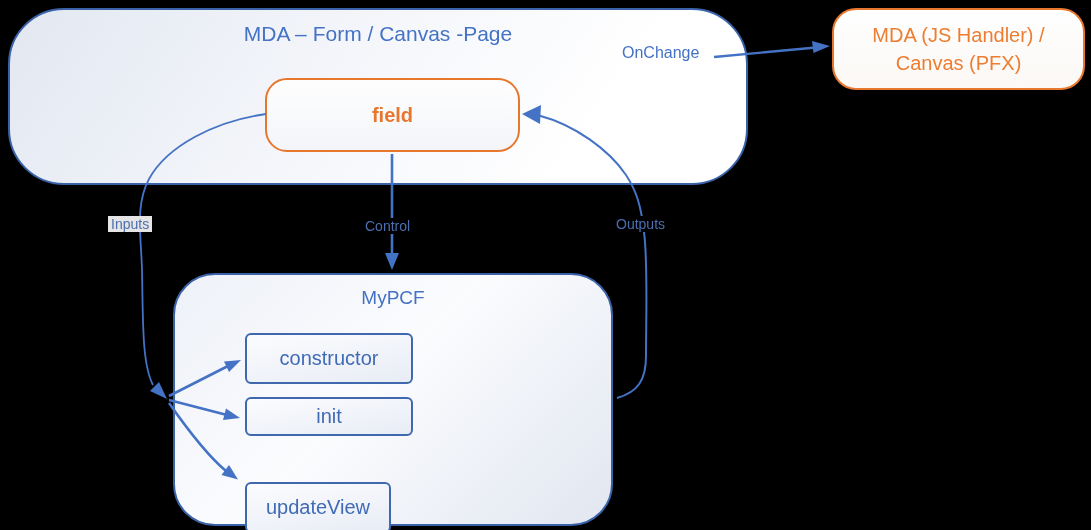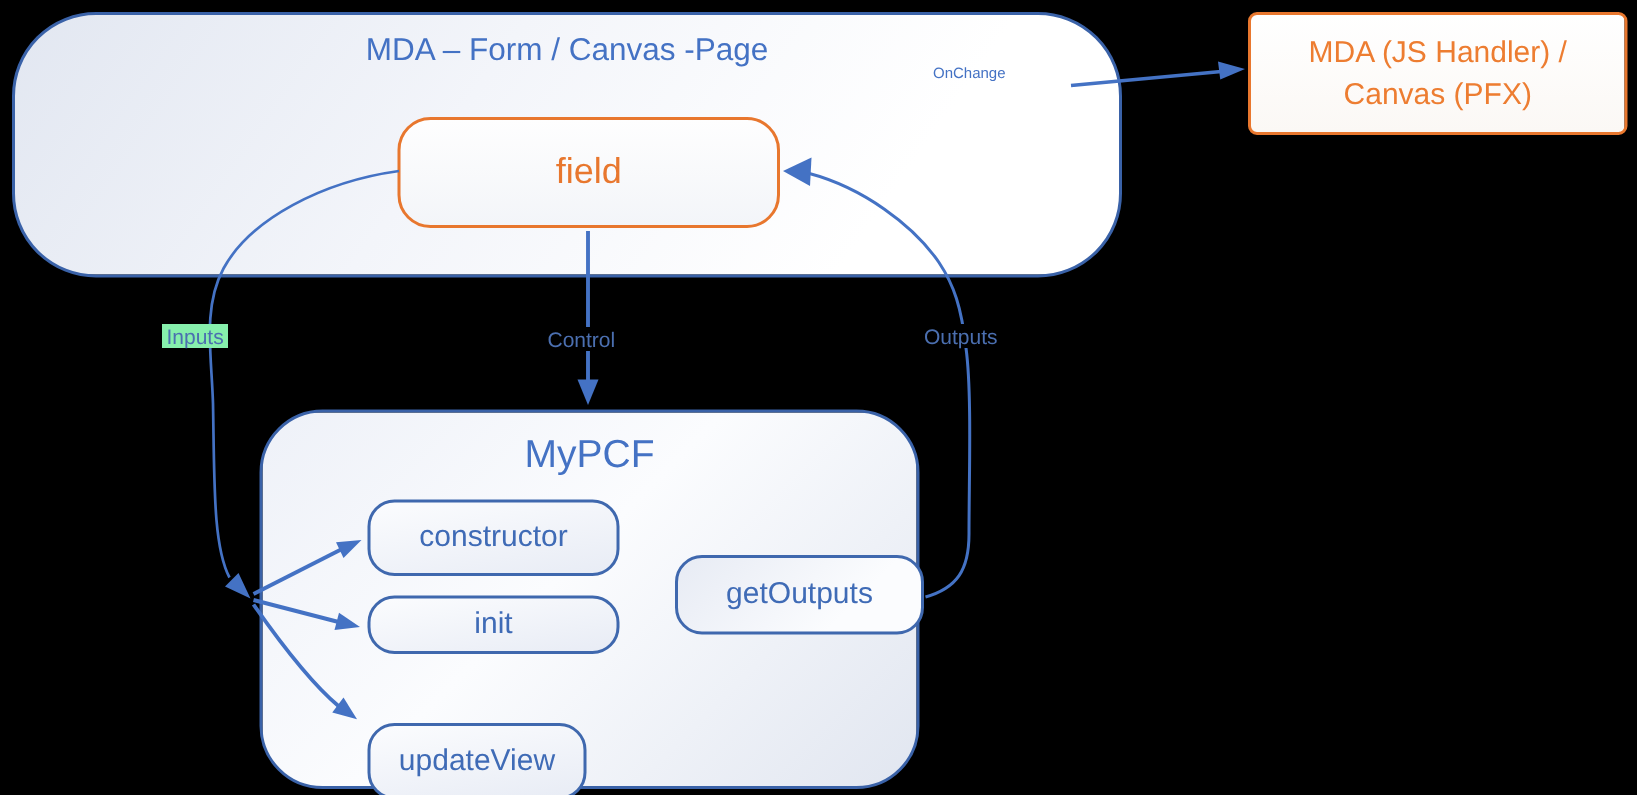--- a/index.html
+++ b/index.html
@@ -35,51 +35,51 @@
   }
   
   .field-box {
     left: 265px; top: 78px; width: 255px; height: 74px;
     border: 2.5px solid #e8772e;
     border-radius: 22px;
     background: linear-gradient(180deg, #fefefe 0%, #f3f5f9 100%);
     display: flex; align-items: center; justify-content: center;
     z-index: 2;
   }
-  .field-label { font-size: 24px; color: #e8772e; }
+  .field-label { font-size: 20px; color: #e8772e; font-weight: bold; }
   
   .handler-box {
     left: 832px; top: 8px; width: 253px; height: 82px;
     border: 2.5px solid #e8772e;
-    border-radius: 6px;
+    border-radius: 24px;
     background: linear-gradient(180deg, #ffffff 0%, #fbf8f5 100%);
     display: flex; flex-direction: column;
     align-items: center; justify-content: center;
     z-index: 2;
   }
   .handler-line { font-size: 20px; line-height: 28px; color: #ed7d31; white-space: nowrap; }
   
   .pcf-box {
     left: 173px; top: 273px; width: 440px; height: 253px;
     border: 2px solid #3a62a8;
     border-radius: 42px;
     background: linear-gradient(135deg, #eef1f8 0%, #fbfcfe 45%, #e1e6f0 100%);
     z-index: 1;
   }
   .pcf-title {
     position: absolute;
     left: 0; right: 0; top: 12px;
     text-align: center;
-    font-size: 26px;
+    font-size: 19px;
     color: #4472c4;
   }
   
   .method-box {
     border: 2px solid #3f68ae;
-    border-radius: 18px;
+    border-radius: 6px;
     background: linear-gradient(170deg, #fbfcfe 0%, #e8ecf5 100%);
     display: flex; align-items: center; justify-content: center;
     z-index: 3;
     text-align: center;
   }
   .method-label { font-size: 20px; color: #3f6bb6; }
   .constructor-box { left: 245px; top: 333px; width: 168px; height: 51px; }
   .init-box        { left: 245px; top: 397px; width: 168px; height: 39px; }
   .updateview-box  { left: 245px; top: 482px; width: 146px; height: 51px; }
   .getoutputs-box  { left: 450px; top: 370px; width: 166px; height: 53px;
@@ -94,26 +94,26 @@
   
   .conn-label {
     position: absolute;
     font-size: 14px;
     color: #4b6fb0;
     z-index: 5;
     white-space: nowrap;
   }
   .lbl-onchange {
     left: 622px; top: 44px;
-    font-size: 10px;
+    font-size: 16px;
     color: #4472c4;
     background: transparent;
   }
   .lbl-control { left: 362px; top: 206px; background: #000000; padding: 0 3px; margin-top: 12px; }
-  .lbl-inputs  { left: 108px; top: 216px; background: #86efac; padding: 0 3px; }
+  .lbl-inputs  { left: 108px; top: 216px; background: #e5e5e5; padding: 0 3px; }
   .lbl-outputs { left: 613px; top: 216px; background: #000000; padding: 0 3px; }
 </style>
 </head>
 <body>
 
 <div id="diagram">
 
   <div class="box outer-box">
     <div class="outer-title">MDA – Form / Canvas -Page</div>
   </div>
@@ -132,23 +132,20 @@
   </div>
 
   <div class="box method-box constructor-box">
     <span class="method-label">constructor</span>
   </div>
   <div class="box method-box init-box">
     <span class="method-label">init</span>
   </div>
   <div class="box method-box updateview-box">
     <span class="method-label">updateView</span>
-  </div>
-  <div class="box method-box getoutputs-box">
-    <span class="method-label">getOutputs</span>
   </div>
 
   <svg id="connectors" viewBox="0 0 1091 530">
     <g fill="none" stroke="#4472c4">
 
       <path d="M392 154 V256" stroke-width="2.6"></path>
 
       <path d="M714 57 L816 47.5" stroke-width="2.4"></path>
 
       <path d="M617 398 C638 392 646 380 646 356 C646 318 648 262 644 232 C641 205 636 190 626 175 C609 150 575 125 539 115.5" stroke-width="2"></path>

